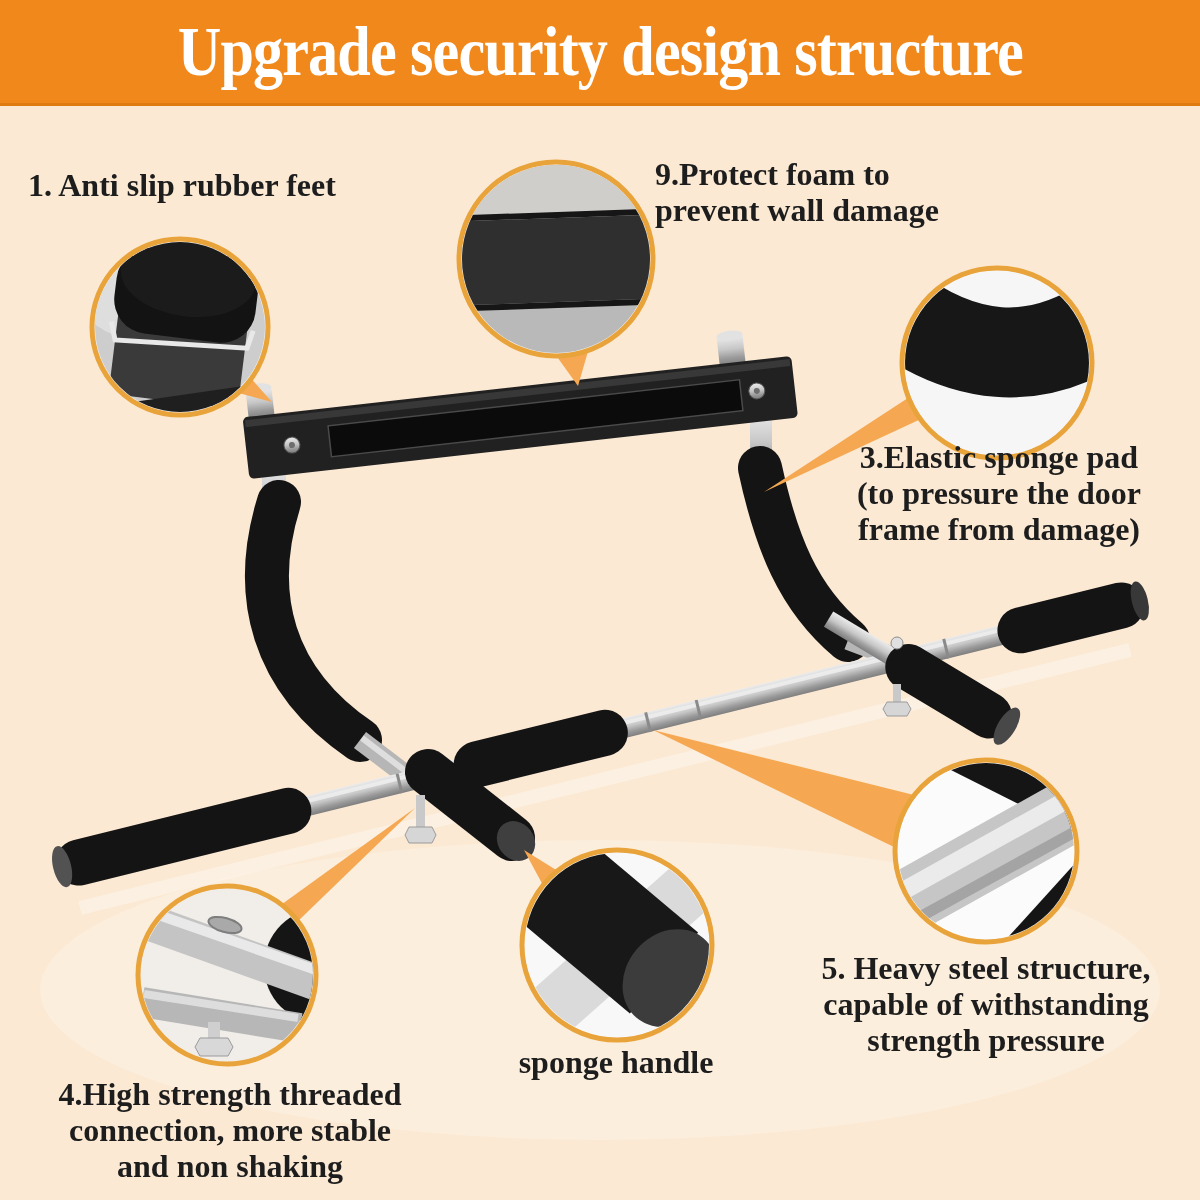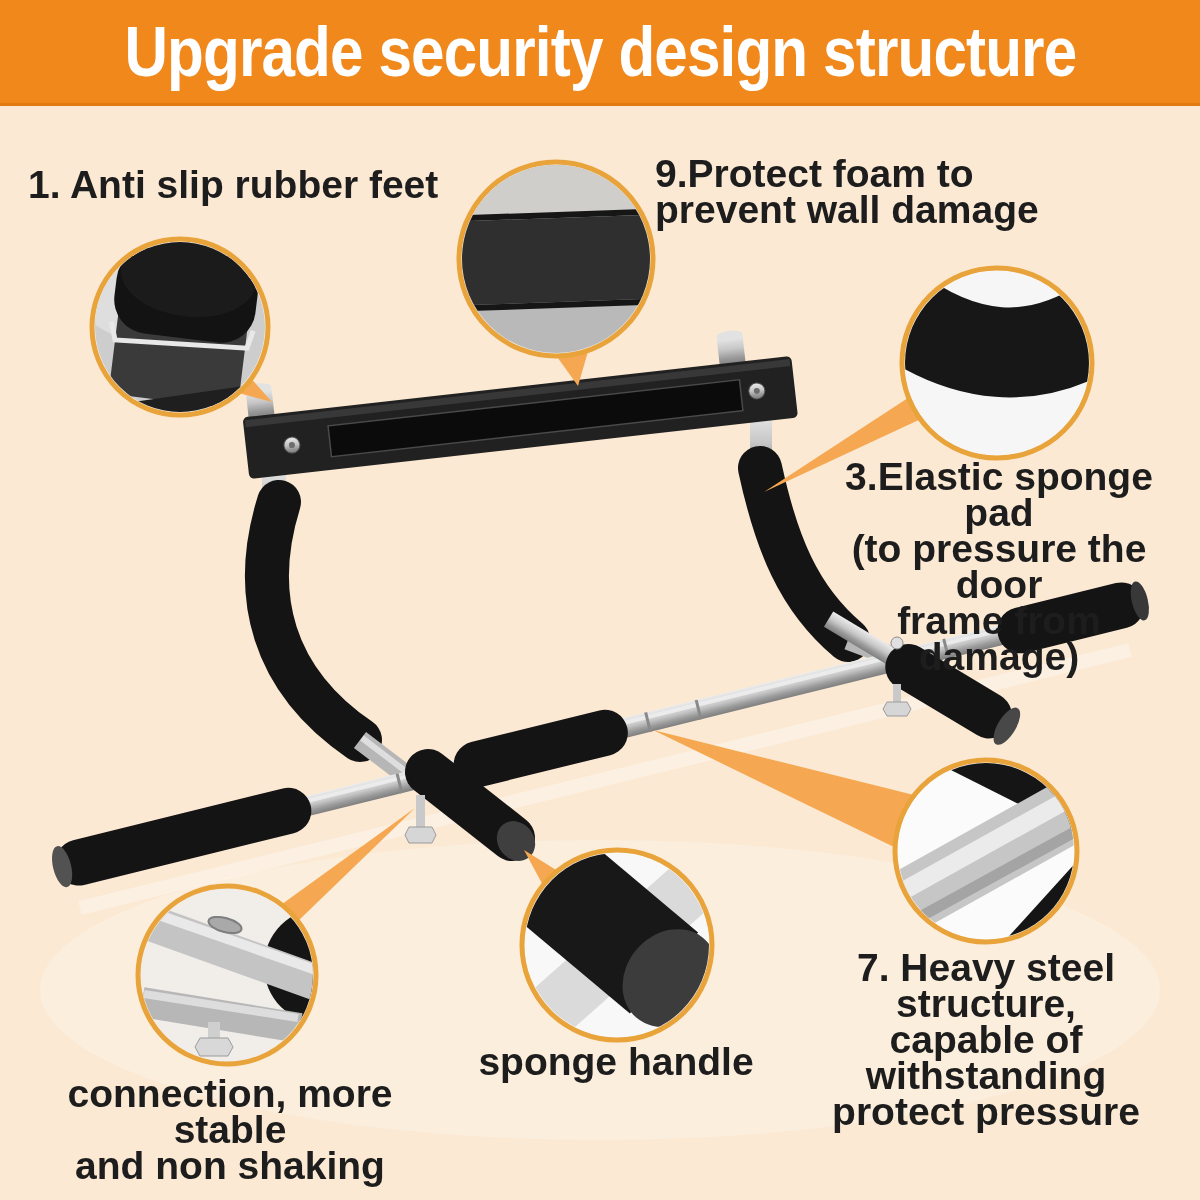--- a/index.html
+++ b/index.html
@@ -1,21 +1,21 @@
 <!DOCTYPE html>
 <html><head>
 <meta charset="utf-8">
 <style>
   html,body{margin:0;padding:0;}
   .stage{
     position:relative;
     width:1200px;height:1200px;
     background:#FBE9D3;
     overflow:hidden;
-    font-family:Liberation Sans, sans-serif;
+    font-family:Liberation Serif, serif;
   }
   .banner{
     position:absolute;left:0;top:0;width:1200px;height:103px;
     background:#F0881C;
     border-bottom:3px solid #E07B12;
     display:flex;align-items:center;justify-content:center;
   }
   .banner h1{
     margin:0;
     color:#FFFFFF;
@@ -23,21 +23,21 @@
     font-weight:700;
     white-space:nowrap;
     transform:scaleX(0.86);
     letter-spacing:-1px;
   }
   .art{position:absolute;left:0;top:0;width:1200px;height:1200px;}
   .label{
     position:absolute;
     color:#1D1D1D;
     font-weight:700;
-    font-size:39px;
+    font-size:32px;
     line-height:36px;
   }
   .label.center{text-align:center;}
 </style>
 </head>
 <body>
 
 <div class="stage">
 
   <div class="banner">
@@ -223,34 +223,35 @@
 
   <div class="label" style="left:28px;top:167px;">
     <div>1. Anti slip rubber feet</div>
   </div>
 
   <div class="label" style="left:655px;top:156px;">
     <div>9.Protect foam to</div>
     <div>prevent wall damage</div>
   </div>
 
-  <div class="label center" style="left:827px;top:459px;width:344px;">
+  <div class="label center" style="left:827px;top:439px;width:344px;">
     <div>3.Elastic sponge pad</div>
     <div>(to pressure the door</div>
     <div>frame from damage)</div>
   </div>
 
   <div class="label center" style="left:22px;top:1076px;width:416px;">
+    <div>4.High strength threaded</div>
     <div>connection, more stable</div>
     <div>and non shaking</div>
   </div>
 
   <div class="label center" style="left:478px;top:1044px;width:276px;">
     <div>sponge handle</div>
   </div>
 
   <div class="label center" style="left:786px;top:950px;width:400px;">
-    <div>7. Heavy steel structure,</div>
+    <div>5. Heavy steel structure,</div>
     <div>capable of withstanding</div>
-    <div>protect pressure</div>
+    <div>strength pressure</div>
   </div>
 
 </div>
 
 </body></html>

